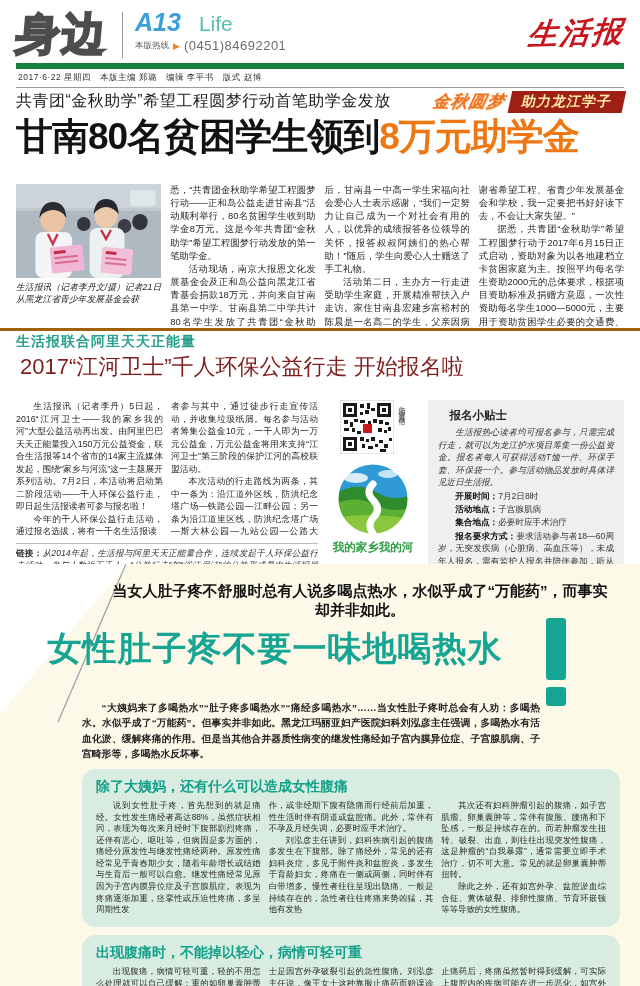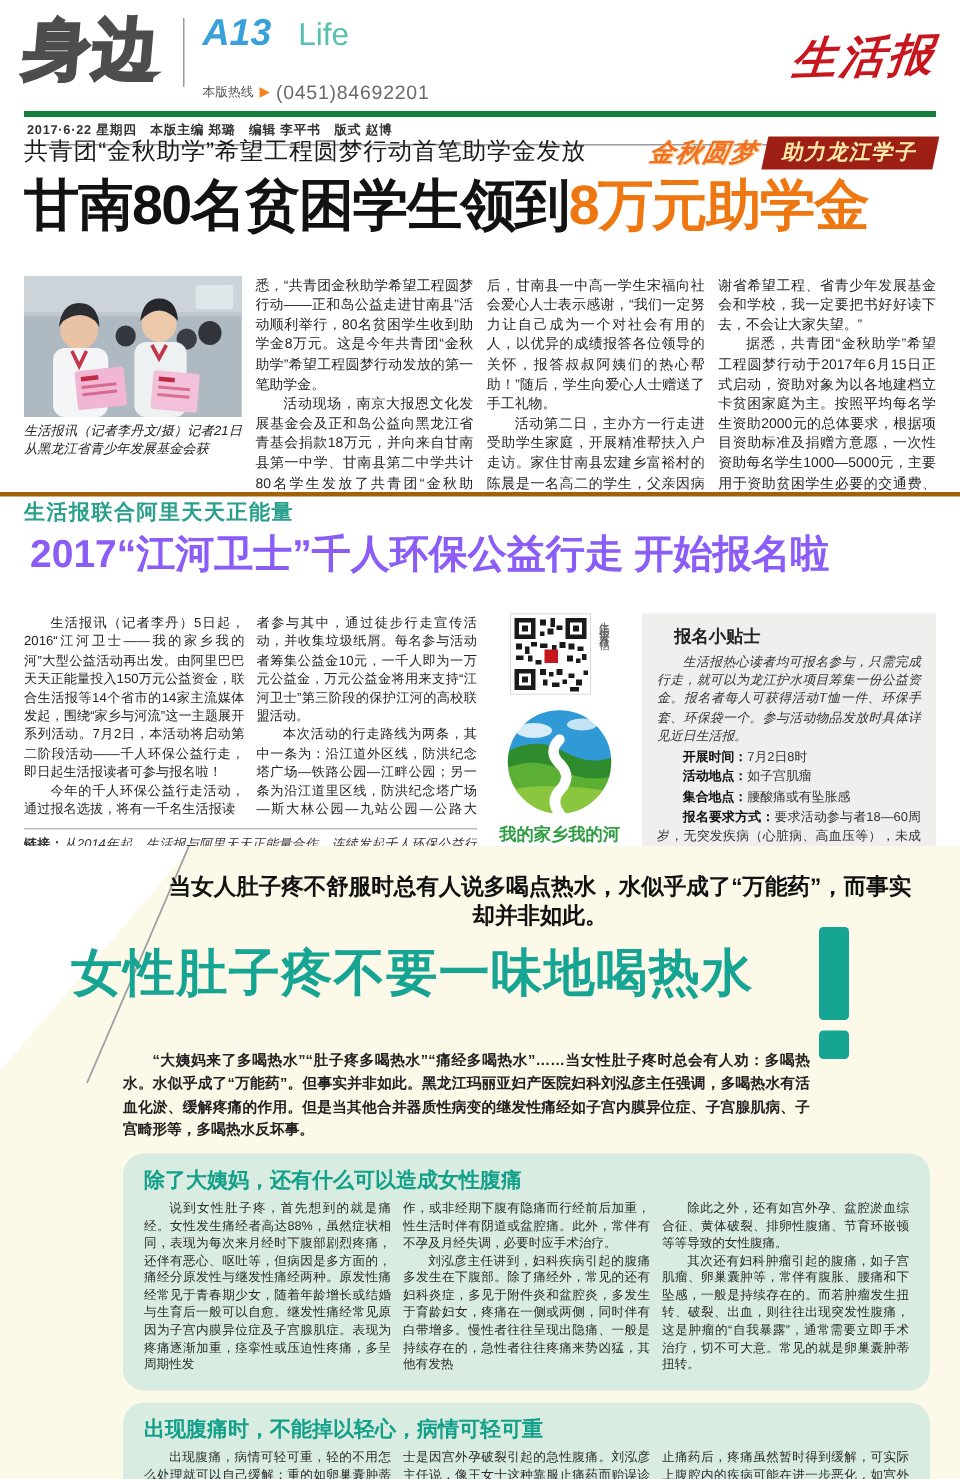--- a/index.html
+++ b/index.html
@@ -8,28 +8,28 @@
   
   .masthead{height:86px;padding:8px 16px 0;box-sizing:border-box;}
   .mh-row{display:flex;align-items:flex-start;}
   .mh-name{font-size:44px;line-height:48px;font-weight:900;color:#fff;
            -webkit-text-stroke:2.2px #4d4d4d;transform:skew(-5deg);letter-spacing:2px;margin-top:2px;}
   .mh-divider{width:1px;height:46px;background:#9a9a9a;margin:4px 12px 0 14px;}
   .mh-mid{display:flex;flex-direction:column;}
   .mh-line1{display:flex;align-items:baseline;gap:18px;}
   .mh-pageno{font-size:25px;font-weight:900;color:#3aa0d8;font-style:italic;}
   .mh-en{font-size:21px;color:#55c0b0;}
-  .mh-line2{display:flex;align-items:center;gap:4px;margin-top:17px;}
+  .mh-line2{display:flex;align-items:center;gap:4px;margin-top:1px;}
   .mh-hotline-label{font-size:8.5px;color:#555;}
   .mh-arrow{font-size:9px;color:#f58220;}
   .mh-hotline{font-size:13px;color:#6b6b6b;letter-spacing:.5px;}
   .mh-paper{margin-left:auto;align-self:center;font-size:30px;font-weight:900;font-style:italic;
             color:#c8161e;transform:skew(-8deg) rotate(-2deg);letter-spacing:2px;}
-  .dateline{margin-top:5px;border-top:4px solid #15803d;border-bottom:1px solid #9a9a9a;
-            font-size:8.5px;font-weight:700;color:#333;padding:3px 2px;letter-spacing:.5px;}
+  .dateline{margin-top:5px;border-top:6px solid #15803d;border-bottom:1px solid #9a9a9a;
+            font-size:8.5px;font-weight:400;color:#333;padding:3px 2px;letter-spacing:.5px;}
   
   .story1{height:242px;padding:4px 16px 0;box-sizing:border-box;overflow:hidden;}
   .s1-kickrow{display:flex;align-items:center;justify-content:space-between;}
   .s1-kicker{font-size:16px;font-weight:500;color:#1c1c1c;letter-spacing:.5px;}
   .badge{display:flex;align-items:center;transform:skew(-12deg);}
   .badge1{color:#f36f21;font-weight:900;font-style:italic;font-size:17px;
           text-shadow:1px 1px 0 #f9d9a4;margin-right:5px;letter-spacing:1px;}
   .badge2{background:#9e2014;color:#ffe9a8;font-weight:900;font-size:14px;
           padding:2px 12px;letter-spacing:1px;}
   .s1-headline{white-space:nowrap;font-weight:900;font-size:37px;line-height:44px;letter-spacing:-1px;margin-top:2px;}
@@ -37,21 +37,21 @@
   .s1-hl-orange{color:#ee7711;}
   .s1-cols{display:flex;gap:9px;margin-top:6px;}
   .s1-col{flex:1;font-size:9.3px;line-height:1.42;text-align:justify;color:#262626;}
   .news-p{margin:0;}
   .ind{text-indent:2em;}
   .photo{width:100%;height:94px;display:block;background:#a9b4bc;}
   .caption{margin:3px 0 0;font-size:8.8px;font-style:italic;line-height:1.4;text-align:justify;color:#222;}
   
   .story2{height:236px;padding:2px 16px 0;box-sizing:border-box;border-top:3px solid #a16207;overflow:hidden;position:relative;}
   .s2-kicker{font-size:14px;font-weight:800;color:#2aa08c;letter-spacing:1px;}
-  .s2-headline{font-size:26px;font-weight:700;color:#8b5cf6;letter-spacing:0;white-space:nowrap;padding-left:4px;margin-top:1px;}
+  .s2-headline{font-size:22px;font-weight:400;color:#7f1d1d;letter-spacing:0;white-space:nowrap;padding-left:4px;margin-top:1px;}
   .s2-body{display:flex;margin-top:6px;gap:8px;}
   .s2-textcols{width:302px;flex:none;}
   .s2-cols{display:flex;gap:8px;height:138px;overflow:hidden;}
   .s2-col{flex:1;font-size:8.8px;line-height:1.42;text-align:justify;color:#262626;}
   .s2-link{border-top:1px solid #bbb;margin-top:5px;padding-top:3px;font-size:8.6px;font-style:italic;
            line-height:1.4;text-align:justify;color:#333;height:42px;overflow:hidden;}
   .s2-link b{font-style:normal;}
   .s2-mid{width:94px;flex:none;display:flex;flex-direction:column;align-items:center;}
   .qr-row{display:flex;gap:3px;}
   .qr-caption{writing-mode:vertical-rl;font-size:7px;color:#555;letter-spacing:2px;height:54px;}
@@ -258,22 +258,22 @@
           </g>
           <circle cx="37" cy="37" r="35.5" fill="none" stroke="#fff" stroke-width="2"></circle>
         </svg>
         <div class="mid-title">我的家乡我的河</div>
 
       </div>
       <div class="s2-tips">
         <p class="tips-title">报名小贴士</p>
         <p class="tips-intro ind">生活报热心读者均可报名参与，只需完成行走，就可以为龙江护水项目筹集一份公益资金。报名者每人可获得活动T恤一件、环保手套、环保袋一个。参与活动物品发放时具体详见近日生活报。</p>
         <p class="tip-item ind"><b>开展时间：</b><span>7月2日8时</span></p>
-        <p class="tip-item ind"><b>活动地点：</b><span>如子宫肌瘤</span></p>
-        <p class="tip-item ind"><b>集合地点：</b><span>腰酸痛或有坠胀感</span></p>
+        <p class="tip-item ind"><b>活动地点：</b><span>子宫腺肌病</span></p>
+        <p class="tip-item ind"><b>集合地点：</b><span>必要时应手术治疗</span></p>
         <p class="tip-item ind"><b>报名要求方式：</b><span>要求活动参与者18—60周岁，无突发疾病（心脏病、高血压等），未成年人报名，需有监护人报名并陪伴参加，听从工作人员指挥，22日关注生活报官方微信号，回复“公益行走+姓名+电话+参与人数”，收到回执即为报名成功。请注意此活动额满为止！</span></p>
       </div>
     </div>
   </section>
 
   <section class="story3">
     <div class="s3-corner"></div>
     <svg class="s3-diag" viewBox="0 0 130 160">
         <line x1="126" y1="0" x2="58" y2="158" stroke="#9aa0a4" stroke-width="1.2"></line>
       </svg>
@@ -289,22 +289,22 @@
       <p class="gbox-title">除了大姨妈，还有什么可以造成女性腹痛</p>
       <div class="gbox-cols">
         <div class="gbox-col">
           <p class="news-p ind">说到女性肚子疼，首先想到的就是痛经。女性发生痛经者高达88%，虽然症状相同，表现为每次来月经时下腹部剧烈疼痛，还伴有恶心、呕吐等，但病因是多方面的，痛经分原发性与继发性痛经两种。原发性痛经常见于青春期少女，随着年龄增长或结婚与生育后一般可以自愈。继发性痛经常见原因为子宫内膜异位症及子宫腺肌症。表现为疼痛逐渐加重，痉挛性或压迫性疼痛，多呈周期性发</p>
         </div>
         <div class="gbox-col">
           <p class="news-p">作，或非经期下腹有隐痛而行经前后加重，性生活时伴有阴道或盆腔痛。此外，常伴有不孕及月经失调，必要时应手术治疗。</p>
           <p class="news-p ind">刘泓彦主任讲到，妇科疾病引起的腹痛多发生在下腹部。除了痛经外，常见的还有妇科炎症，多见于附件炎和盆腔炎，多发生于育龄妇女，疼痛在一侧或两侧，同时伴有白带增多。慢性者往往呈现出隐痛、一般是持续存在的，急性者往往疼痛来势凶猛，其他有发热</p>
         </div>
         <div class="gbox-col">
+          <p class="news-p ind">其次还有妇科肿瘤引起的腹痛，如子宫肌瘤、卵巢囊肿等，常伴有腹胀、腰痛和下坠感，一般是持续存在的。而若肿瘤发生扭转、破裂、出血，则往往出现突发性腹痛，这是肿瘤的“自我暴露”，通常需要立即手术治疗，切不可大意。常见的就是卵巢囊肿蒂扭转。</p>
           <p class="news-p ind">除此之外，还有如宫外孕、盆腔淤血综合征、黄体破裂、排卵性腹痛、节育环嵌顿等等导致的女性腹痛。</p>
-          <p class="news-p ind">其次还有妇科肿瘤引起的腹痛，如子宫肌瘤、卵巢囊肿等，常伴有腹胀、腰痛和下坠感，一般是持续存在的。而若肿瘤发生扭转、破裂、出血，则往往出现突发性腹痛，这是肿瘤的“自我暴露”，通常需要立即手术治疗，切不可大意。常见的就是卵巢囊肿蒂扭转。</p>
         </div>
       </div>
     </div>
 
     <div class="gbox gbox2">
       <p class="gbox-title">出现腹痛时，不能掉以轻心，病情可轻可重</p>
       <div class="gbox-cols">
         <div class="gbox-col">
           <p class="news-p ind">出现腹痛，病情可轻可重，轻的不用怎么处理就可以自己缓解；重的如卵巢囊肿蒂扭转、宫外孕、黄体破裂等这些急重症如处置不当会给患者带来严重后果，甚至危及生命。</p>
 

